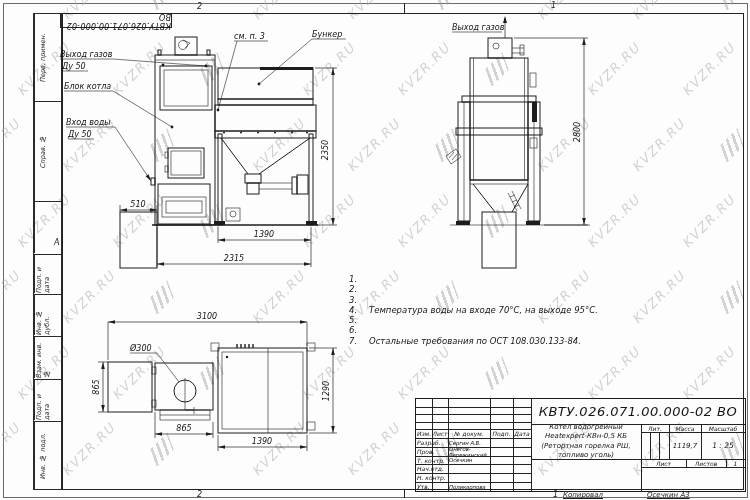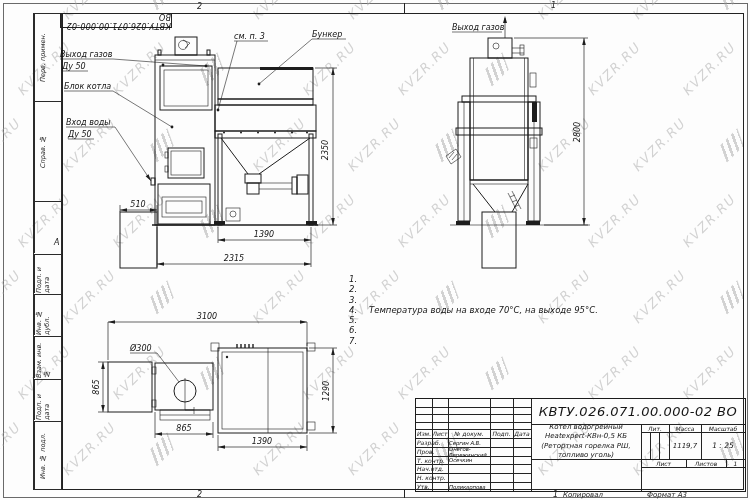--- a/index.html
+++ b/index.html
@@ -39,21 +39,21 @@
   .tb{position:absolute;left:415px;top:398px;width:329px;height:92px;border:1.5px solid #1c1c1c;box-sizing:content-box;z-index:4;}
   .tb .cell{position:absolute;display:flex;align-items:center;justify-content:center;color:#141414;}
   .tb .small{font:italic 6px "DejaVu Sans",sans-serif;}
   .tb .name{font:italic 5.4px "DejaVu Sans",sans-serif;justify-content:flex-start;letter-spacing:-.1px;}
   .tb .docnum{font:italic 13px "DejaVu Sans",sans-serif;letter-spacing:.5px;}
   .tb .prod{font:italic 7px/1.35 "DejaVu Sans",sans-serif;text-align:center;white-space:normal;}
   .logo{display:flex;align-items:center;gap:3px;}
   .logo-mark{width:15px;height:15px;background:repeating-linear-gradient(105deg,#111 0 2.6px,#fff 2.6px 4.2px);border:1px solid #111;}
   .logo-kvzr{font-weight:bold;font-size:13px;letter-spacing:.5px;color:#0d0d0d;font-family:"DejaVu Sans",sans-serif;}
   .logo-sub{display:flex;flex-direction:column;font:bold italic 5.5px/1.15 "DejaVu Sans",sans-serif;color:#0d0d0d;}
-  .foot{font:italic 7px "DejaVu Sans",sans-serif;color:#222;}
+  .foot{font:italic 7px "DejaVu Sans",sans-serif;color:#222;text-decoration:underline;}
 </style>
 </head>
 <body>
 
 <div class="sheet">
   <div class="wm">
       <div class="wm-t" style="left: -40px; top: -15px;">KVZR.RU</div>
       <div class="wm-t" style="left: 55px; top: -15px;">KVZR.RU</div>
       <div class="wm-l" style="left: 150px; top: -15px;"></div>
       <div class="wm-t" style="left: 245px; top: -15px;">KVZR.RU</div>
@@ -381,20 +381,21 @@
         <span class="t">Температура воды на входе 70°С, на выходе 95°С.</span>
       </div>
     <div class="note">
         <span class="n">5.</span>
       </div>
     <div class="note">
         <span class="n">6.</span>
       </div>
     <div class="note">
         <span class="n">7.</span>
+        <span class="t">Остальные требования по ОСТ 108.030.133-84.</span>
       </div>
   </div>
 
   <div class="tb">
 
     <div class="ln" style="left:16px;top:0;width:1px;height:92px;"></div>
     <div class="ln" style="left:32px;top:0;width:1px;height:92px;"></div>
     <div class="ln" style="left:74px;top:0;width:1px;height:92px;"></div>
     <div class="ln" style="left:97px;top:0;width:1px;height:92px;"></div>
     <div class="ln" style="left:115px;top:0;width:1px;height:92px;"></div>
@@ -441,14 +442,14 @@
     <div class="cell small" style="left:253px;top:25px;width:32px;height:8px;">Масса</div>
     <div class="cell small" style="left:285px;top:25px;width:44px;height:8px;">Масштаб</div>
     <div class="cell small" style="left:253px;top:33px;width:32px;height:27px;font-size:7px;">1119,7</div>
     <div class="cell small" style="left:285px;top:33px;width:44px;height:27px;font-size:7.5px;">1 : 25</div>
     <div class="cell small" style="left:225px;top:60px;width:45px;height:8px;">Лист</div>
     <div class="cell small" style="left:270px;top:60px;width:40px;height:8px;">Листов</div>
     <div class="cell small" style="left:310px;top:60px;width:19px;height:8px;">1</div>
   </div>
 
   <div class="txt foot" style="left:563px;top:491px;">Копировал</div>
-  <div class="txt foot" style="left:647px;top:491px;">Формат А3</div>
+  <div class="txt foot" style="left:647px;top:491px;">Осечкин А3</div>
 </div>
 
 </body></html>

